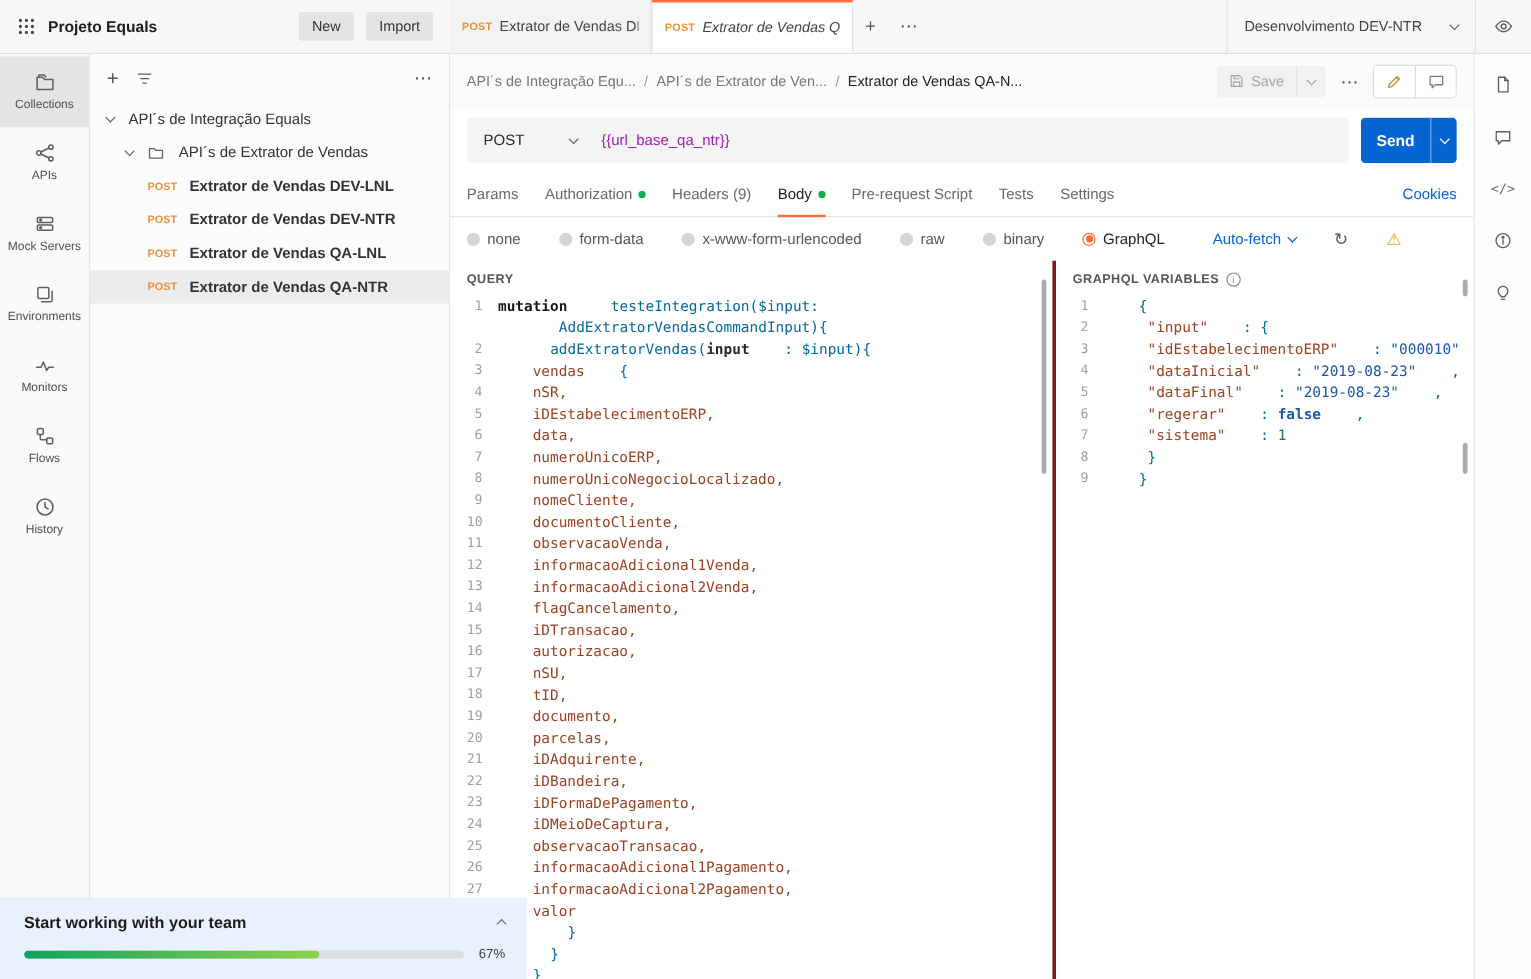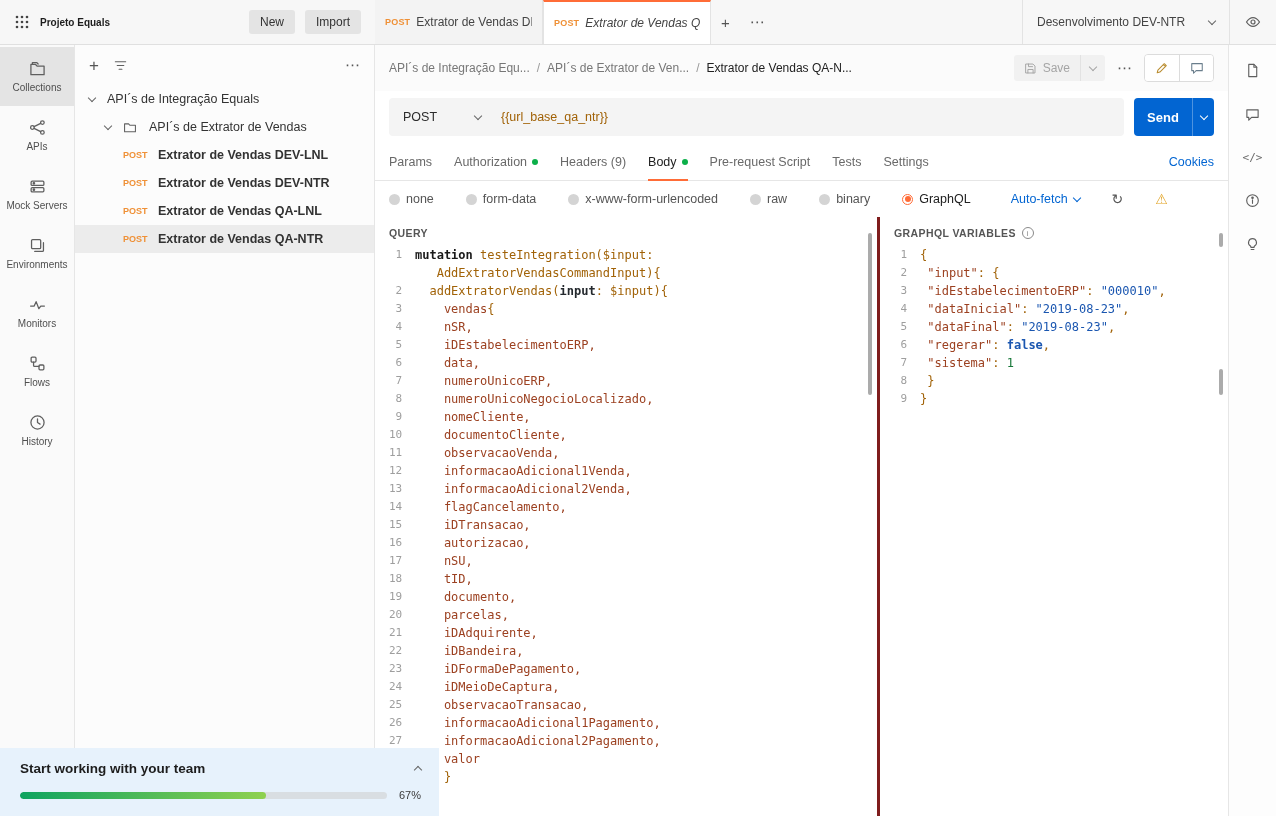--- a/index.html
+++ b/index.html
@@ -4,21 +4,21 @@
 <style>
   * { margin:0; padding:0; box-sizing:border-box; }
   html,body { width:1276px; height:816px; overflow:hidden; }
   body { font-family:"Liberation Sans", sans-serif; color:#212121; background:#fff; font-size:12px; }
 
   .app { width:1276px; height:816px; display:flex; flex-direction:column; }
 
   
   .topbar { height:45px; flex:none; display:flex; background:#f7f7f7; border-bottom:1px solid #e0e0e0; }
   .topbar-left { width:375px; flex:none; display:flex; align-items:center; padding:0 14px; gap:10px; }
-  .ws-title { font-size:10px; font-weight:bold; color:#1d1d1d; white-space:nowrap; }
+  .ws-title { font-size:13px; font-weight:bold; color:#1d1d1d; white-space:nowrap; }
   .spacer { flex:1; }
   .chip { background:#e4e4e4; border:none; border-radius:3px; font-size:12px; color:#333; padding:5px 11px; font-family:inherit; cursor:pointer; }
   .topbar-tabs { flex:1; display:flex; align-items:stretch; overflow:hidden; }
   .tab { width:168px; flex:none; display:flex; align-items:center; gap:6px; padding:0 10px; border-right:1px solid #e3e3e3; font-size:12px; background:#f3f3f3; cursor:pointer; overflow:hidden; }
   .tab.active { background:#fff; border-top:2px solid #ff6c37; border-left:1px solid #e3e3e3; }
   .tab-method { font-size:9px; font-weight:bold; color:#ef9036; flex:none; letter-spacing:.2px; }
   .tab-label { white-space:nowrap; overflow:hidden; color:#444; }
   .tab-label.italic { font-style:italic; }
   .icon-btn { color:#555; font-size:15px; display:flex; align-items:center; padding:0 10px; cursor:pointer; }
   .topbar-right { flex:none; display:flex; align-items:stretch; border-left:1px solid #e3e3e3; }
@@ -55,30 +55,30 @@
   
   .workspace { flex:1; display:flex; flex-direction:column; background:#fff; overflow:hidden; }
 
   .crumb-row { height:46px; flex:none; display:flex; align-items:center; padding:0 14px; background:#fbfbfb; }
   .crumbs { display:flex; align-items:center; gap:7px; font-size:12px; color:#777; flex:1; min-width:0; }
   .crumb { cursor:pointer; white-space:nowrap; }
   .crumb.current { color:#212121; }
   .crumb-sep { color:#9a9a9a; }
   .crumb-actions { display:flex; align-items:center; gap:10px; flex:none; }
   .save-group { display:flex; background:#f1f1f1; border-radius:3px; overflow:hidden; color:#a5a5a5; }
-  .save-btn { display:flex; align-items:center; gap:6px; padding:6px 10px; font-size:12px; cursor:default; }
+  .save-btn { display:flex; gap:6px; padding:6px 10px; font-size:12px; cursor:default; }
   .save-caret { display:flex; align-items:center; padding:0 9px; border-left:1px solid #e2e2e2; cursor:pointer; }
   .icon-group { display:flex; border:1px solid #dcdcdc; border-radius:4px; overflow:hidden; }
   .igroup-btn { width:34px; height:26px; display:flex; align-items:center; justify-content:center; background:#fff; cursor:pointer; }
   .igroup-btn + .igroup-btn { border-left:1px solid #dcdcdc; }
 
   .url-row { height:52px; flex:none; display:flex; align-items:center; padding:0 14px; gap:10px; }
   .url-bar { flex:1; height:38px; background:#f4f4f4; border-radius:4px; display:flex; align-items:center; }
   .method-select { width:106px; flex:none; display:flex; align-items:center; justify-content:space-between; padding:0 14px; font-size:12.5px; color:#2b2b2b; cursor:pointer; }
-  .url-input { flex:1; font-size:12.5px; color:#a16207; padding-left:6px; cursor:text; }
+  .url-input { flex:1; font-size:12.5px; color:#a21caf; padding-left:6px; cursor:text; }
   .send-group { display:flex; height:38px; border-radius:4px; overflow:hidden; flex:none;justify-content:flex-end; }
   .send-main { width:58px; background:#0265d2; color:#fff; font-size:13px; font-weight:bold; display:flex; align-items:center; justify-content:center; cursor:pointer; }
   .send-caret { width:22px; background:#0265d2; border-left:1px solid rgba(255,255,255,.3); display:flex; align-items:center; justify-content:center; cursor:pointer; }
 
   .reqtabs-row { height:38px; flex:none; display:flex; align-items:center; padding:0 14px; gap:22px; border-bottom:1px solid #e6e6e6; font-size:12.5px; color:#696969; }
   .reqtab { display:flex; align-items:center; gap:5px; height:100%; cursor:pointer; position:relative; white-space:nowrap; }
   .reqtab.active { color:#212121; }
   .reqtab.active::after { content:""; position:absolute; left:0; right:0; bottom:-1px; height:2px; background:#ff6c37; }
   .dot { width:6px; height:6px; border-radius:50%; background:#0caf49; flex:none; }
   .cookies { margin-left:auto; color:#0265d2; cursor:pointer; }
@@ -97,21 +97,21 @@
   .editors { flex:1; display:flex; overflow:hidden; }
   .panel { position:relative; padding:10px 0 0 14px; overflow:hidden; }
   .query-panel { width:505px; flex:none; border-right:3px solid #7f1d1d; }
   .vars-panel { flex:1; }
   .panel-header { font-size:10.5px; font-weight:bold; color:#555; letter-spacing:.4px; display:flex; align-items:center; gap:6px; margin-bottom:7px; }
   .info-ic { width:12px; height:12px; border:1px solid #8a8a8a; border-radius:50%; font-size:8px; display:flex; align-items:center; justify-content:center; color:#8a8a8a; font-weight:normal; }
   .code-line { display:flex; height:18px; line-height:18px; }
   .gutter { width:26px; flex:none; text-align:right; padding-right:13px; font-family:"DejaVu Sans Mono", monospace; font-size:11px; color:#9e9e9e; }
   .code-text { font-family:"DejaVu Sans Mono", monospace; font-size:12px; white-space:pre; }
   .tk-k { font-weight:bold; color:#1a1a1a; }
-  .tk-p { color:#a16207; }
+  .tk-p { color:#0369a1;margin-left:29px; }
   .tk-b { font-weight:bold; color:#24292e; }
   .tk-f { color:#9c4121; }
   .tk-key { color:#9c4121; }
   .tk-str { color:#1a56b0; }
   .tk-atom { color:#1a56b0; font-weight:bold; }
   .tk-num { color:#177838; }
   .thumb { position:absolute; width:4px; border-radius:2px; background:#ababab; }
 
   
   .right-strip { width:48px; flex:none; background:#fdfdfd; border-left:1px solid #e6e6e6; display:flex; flex-direction:column; align-items:center; padding-top:18px; gap:29px; }

